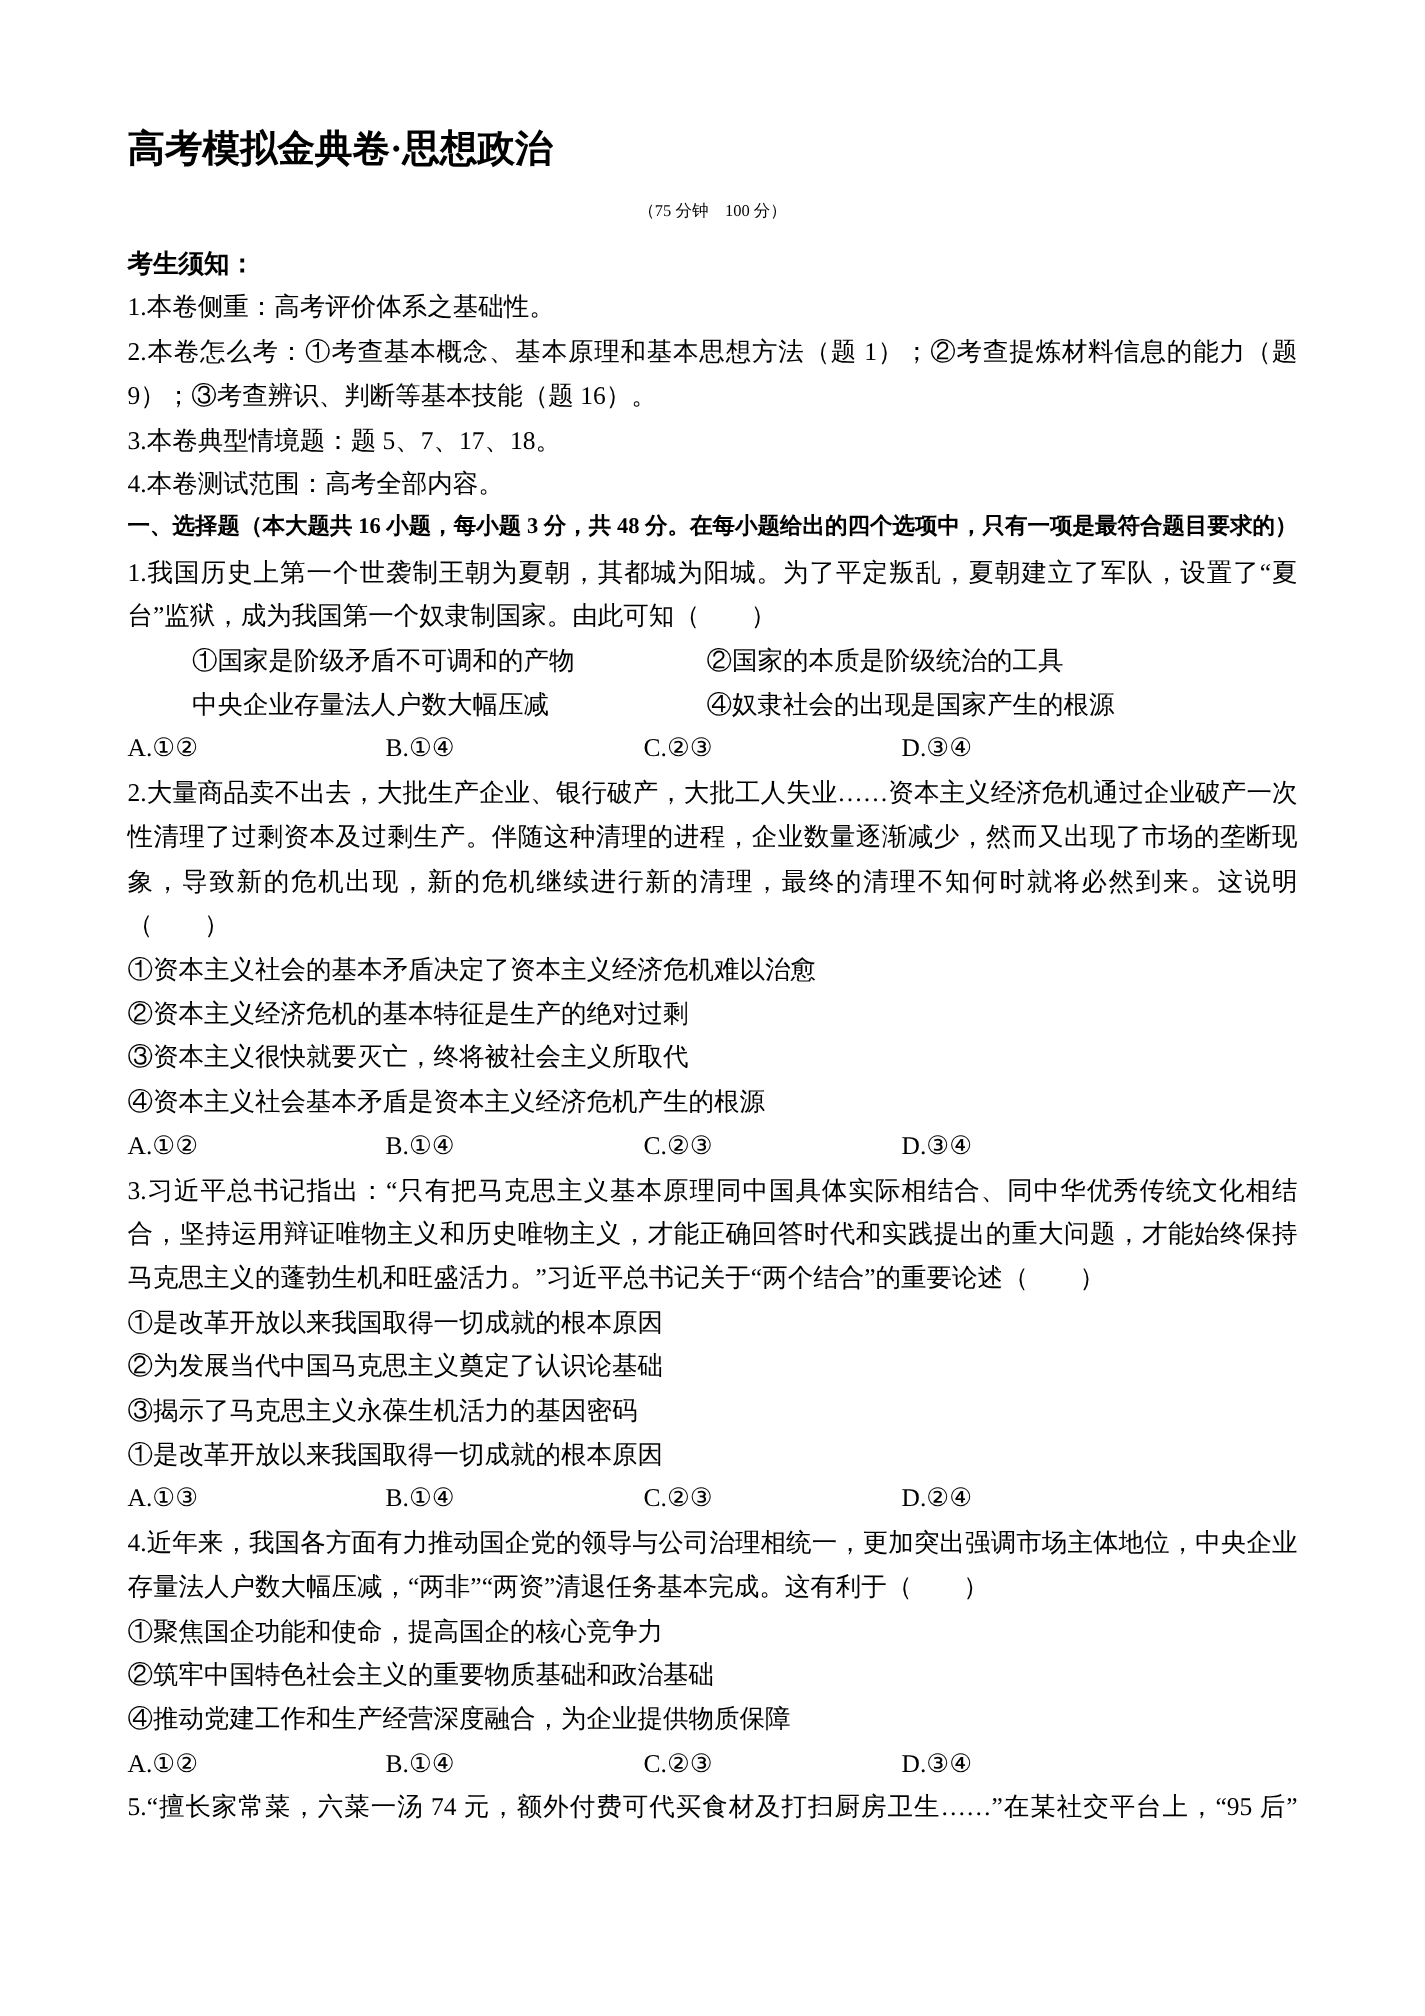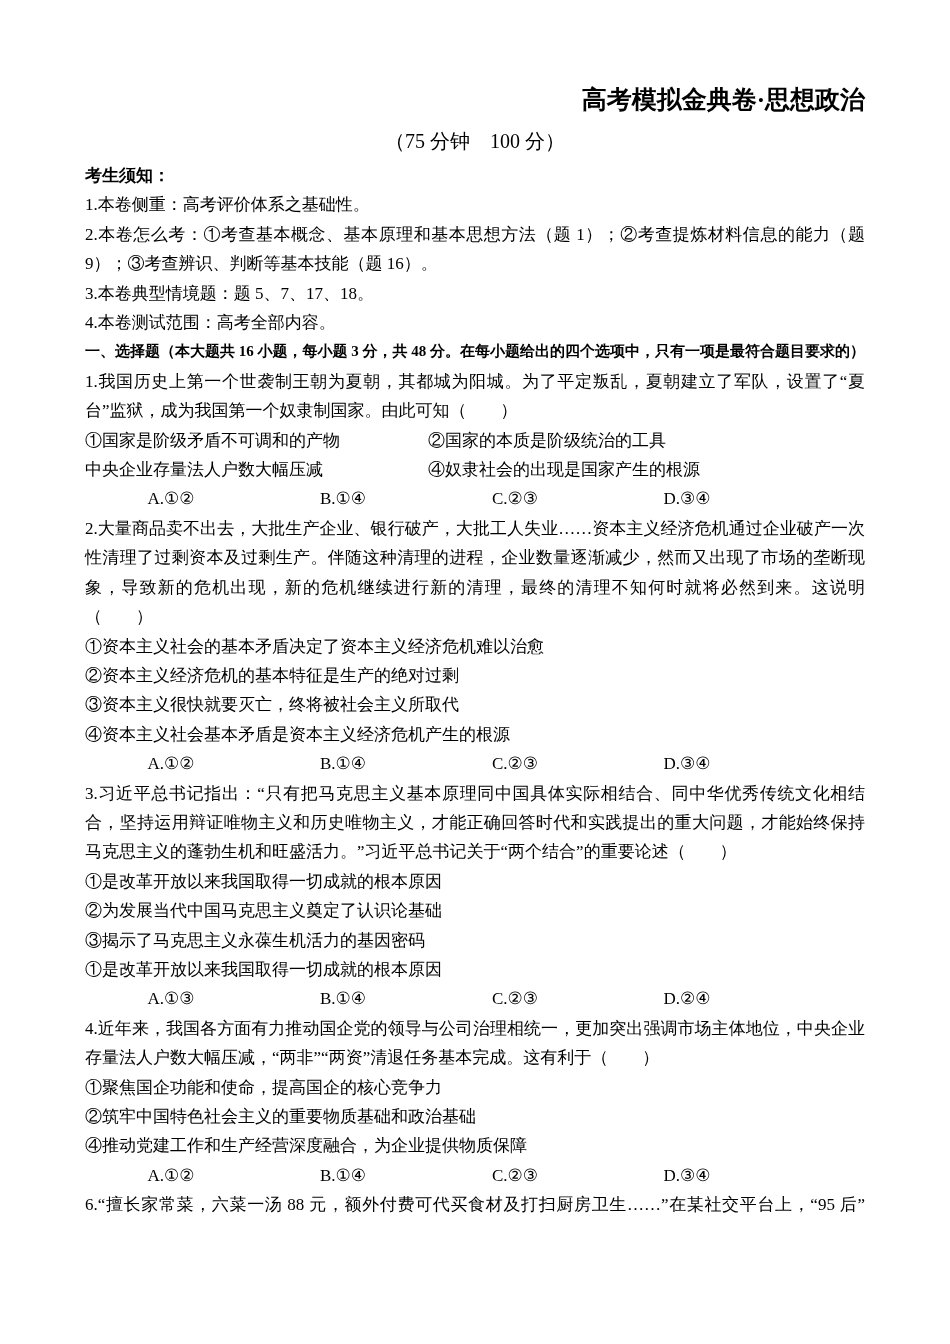--- a/index.html
+++ b/index.html
@@ -11,51 +11,51 @@
     font-family: "Liberation Serif", "DejaVu Serif", serif;
     overflow: hidden;
   }
   .page {
     width: 950px;
     height: 1344px;
     padding: 84px 85px 0 85px;
     background: #ffffff;
   }
   .title {
-    text-align: right;
+    text-align: left;
     font-size: 25px;
     font-weight: 700;
     line-height: 32px;
   }
   .subtitle {
     text-align: center;
-    font-size: 20px;
+    font-size: 11px;
     line-height: 24px;
     margin-top: 13px;
   }
   .doc { margin-top: 8px; }
   .line {
     font-size: 17px;
     line-height: 29.4px;
   }
   .para {
     text-align: justify;
   }
   .fill-last {
     text-align-last: justify;
   }
   .bold { font-weight: 700; }
   .section-heading {
     font-weight: 700;
     font-size: 15px;
   }
-  .pair-row { display: flex; }
+  .pair-row { display: flex; margin-left: 43px; }
   .pair-cell { width: 343px; flex: 0 0 auto; white-space: nowrap; }
   .options-row { display: flex; }
-  .option-cell { width: 172px; flex: 0 0 auto; white-space: nowrap; text-align: center; }
+  .option-cell { width: 172px; flex: 0 0 auto; white-space: nowrap; }
   .question { margin: 0; }
 </style>
 </head>
 <body>
 
 <div class="page">
 
   <h1 class="title">高考模拟金典卷·思想政治</h1>
   <div class="subtitle">（75 分钟　100 分）</div>
 
@@ -122,17 +122,17 @@
       <p class="line">④推动党建工作和生产经营深度融合，为企业提供物质保障</p>
       <div class="line options-row">
         <span class="option-cell">A.①②</span>
         <span class="option-cell">B.①④</span>
         <span class="option-cell">C.②③</span>
         <span class="option-cell">D.③④</span>
       </div>
     </section>
 
     <section class="question">
-      <p class="line para fill-last">6.“擅长家常菜，六菜一汤 88 元，额外付费可代买食材及打扫厨房卫生……”在某社交平台上，“95 后”</p>
+      <p class="line para fill-last">5.“擅长家常菜，六菜一汤 74 元，额外付费可代买食材及打扫厨房卫生……”在某社交平台上，“95 后”</p>
     </section>
 
   </div>
 </div>
 
 </body></html>

